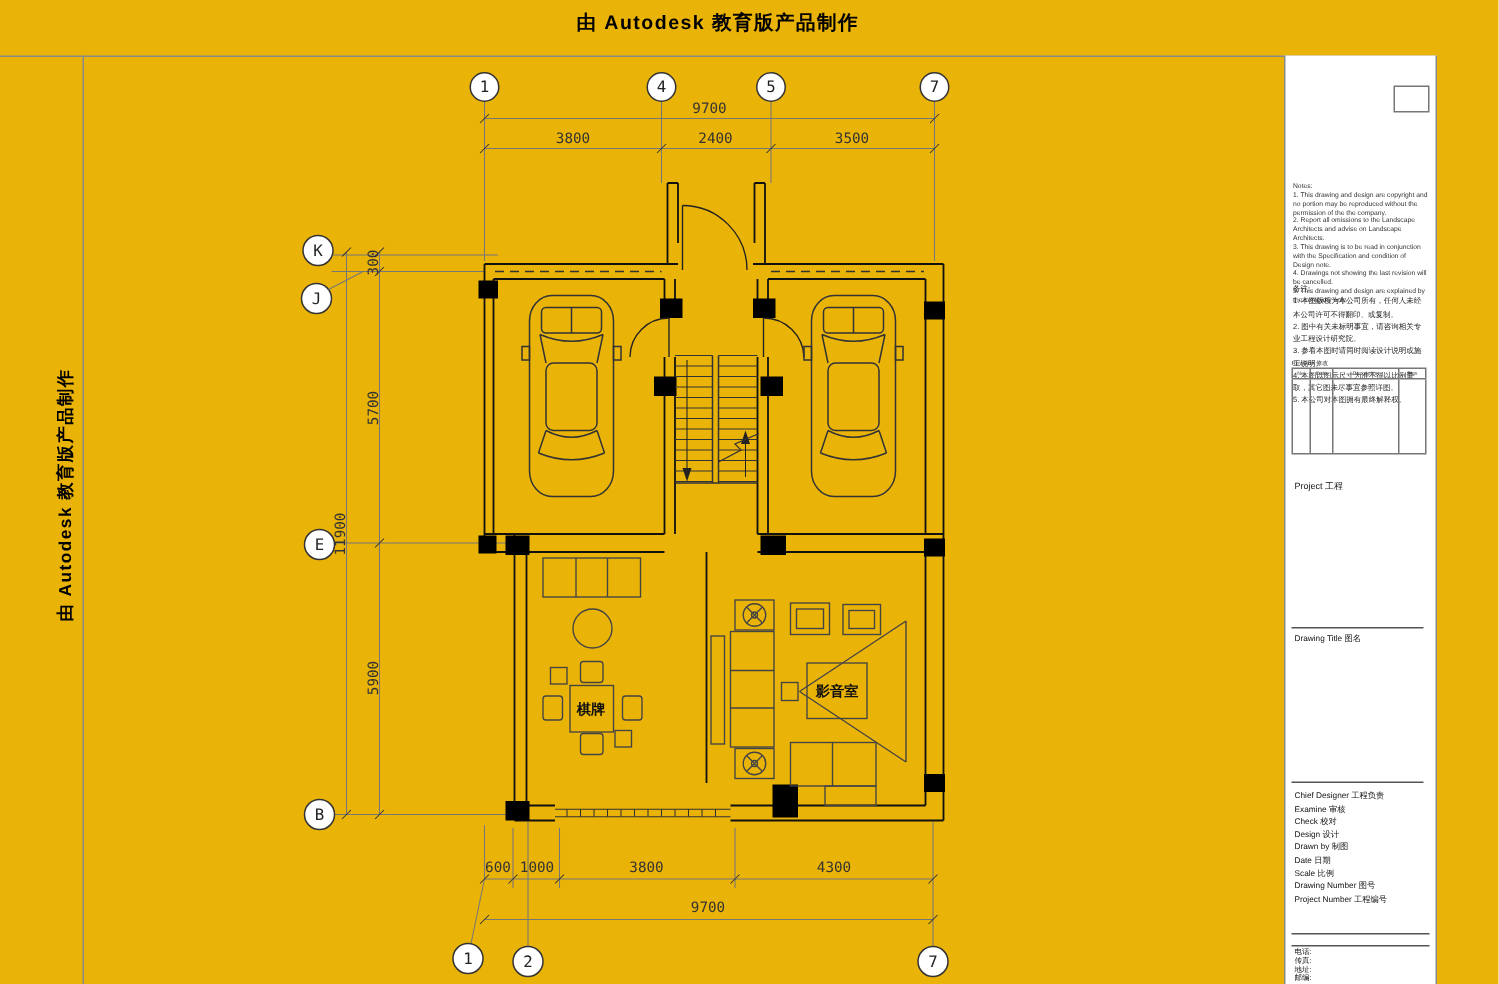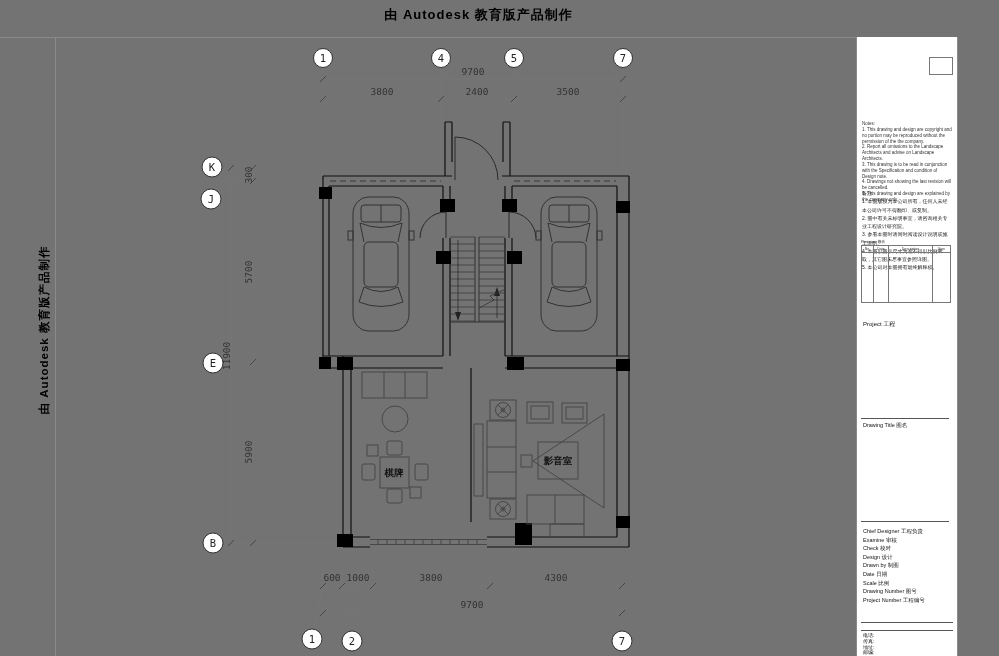--- a/index.html
+++ b/index.html
@@ -1,16 +1,16 @@
 <!DOCTYPE html>
 <html><head>
 <meta charset="utf-8">
 <style>
   html,body{margin:0;padding:0;background:#fff;}
-  .sheet{position:relative;width:999px;height:656px;background:#737373;overflow:hidden;
+  .sheet{position:relative;width:999px;height:656px;background:#eab308;overflow:hidden;
          font-family:"Liberation Sans","DejaVu Sans",sans-serif;color:#111;}
   .plan-svg{position:absolute;left:0;top:0;}
   .wm{position:absolute;font-weight:bold;color:#000;white-space:nowrap;}
   .wm-top{left:0;top:6px;width:957px;text-align:center;font-size:13px;letter-spacing:1px;}
   .wm-left{left:44px;top:330px;transform:translate(-50%,-50%) rotate(-90deg);font-size:11.5px;letter-spacing:1px;}
   .wm-right{left:947px;top:347px;transform:translate(-50%,-50%) rotate(90deg);font-size:11px;letter-spacing:1px;}
   .tb{position:absolute;left:856px;top:37px;width:100px;height:619px;
       border-left:1px solid #8a8a8a;border-right:1px solid #8a8a8a;background:#fff;}
   .tb *{box-sizing:border-box;}
   .pre{white-space:pre-line;}

